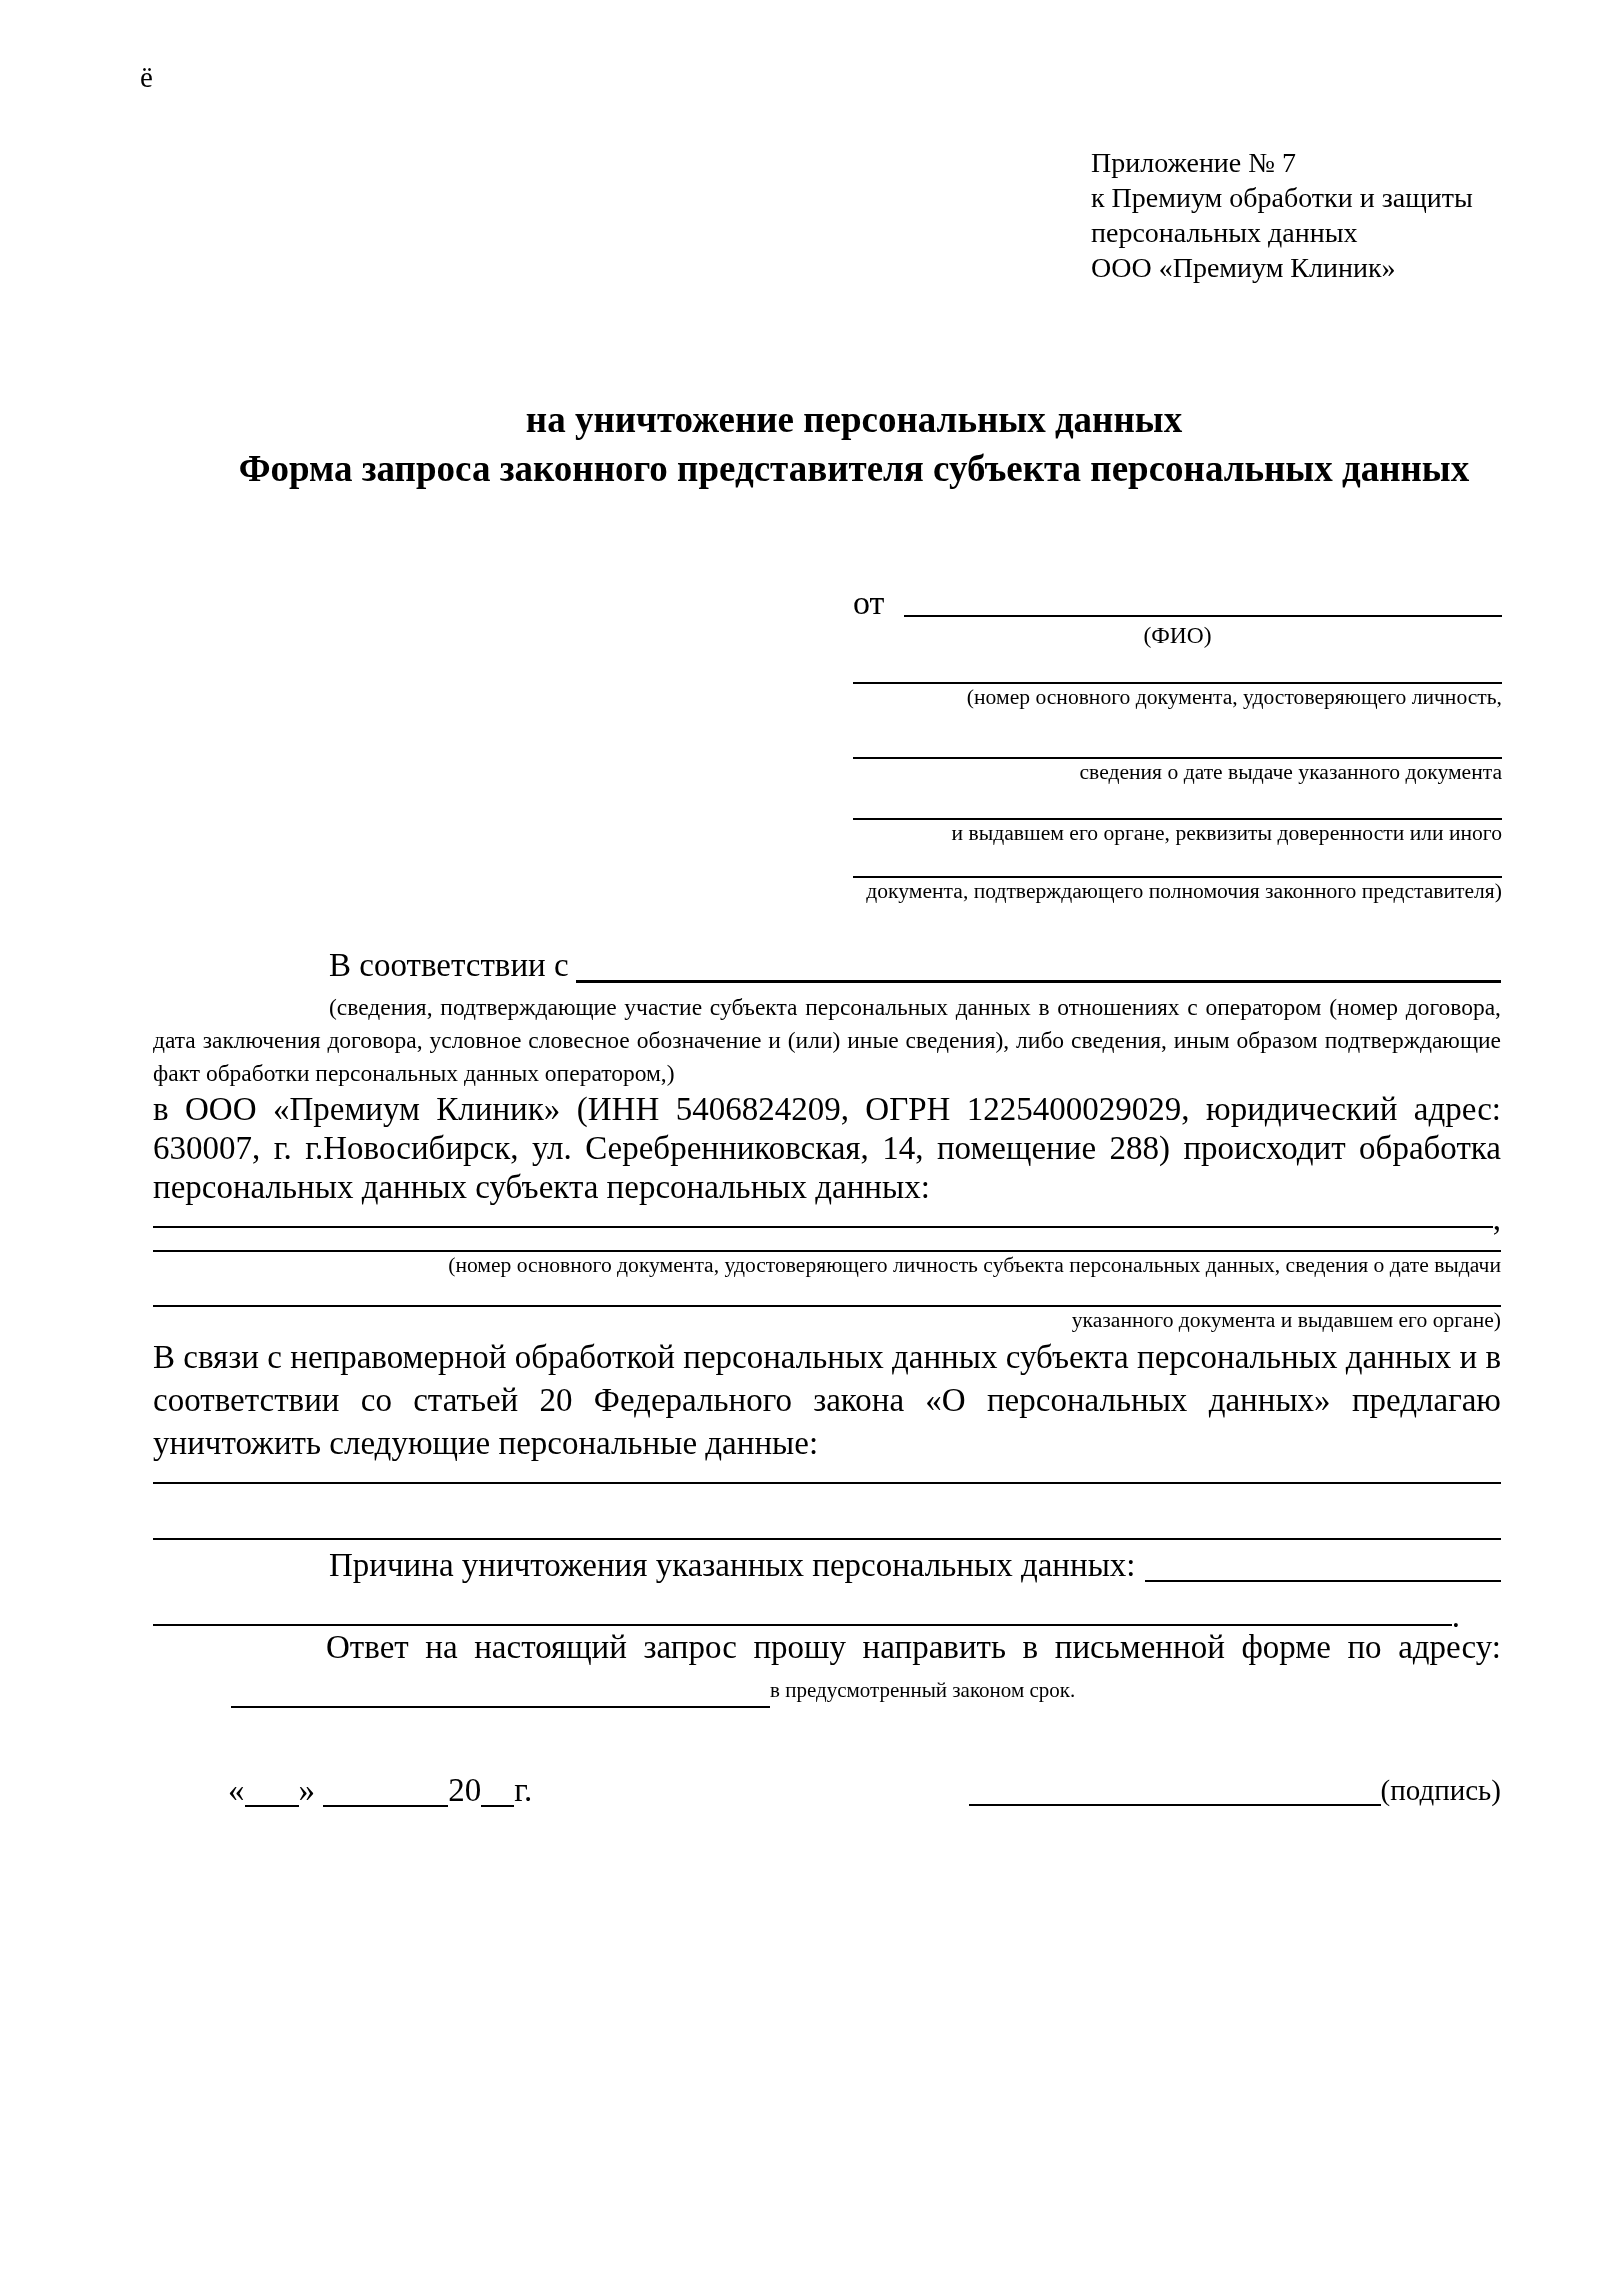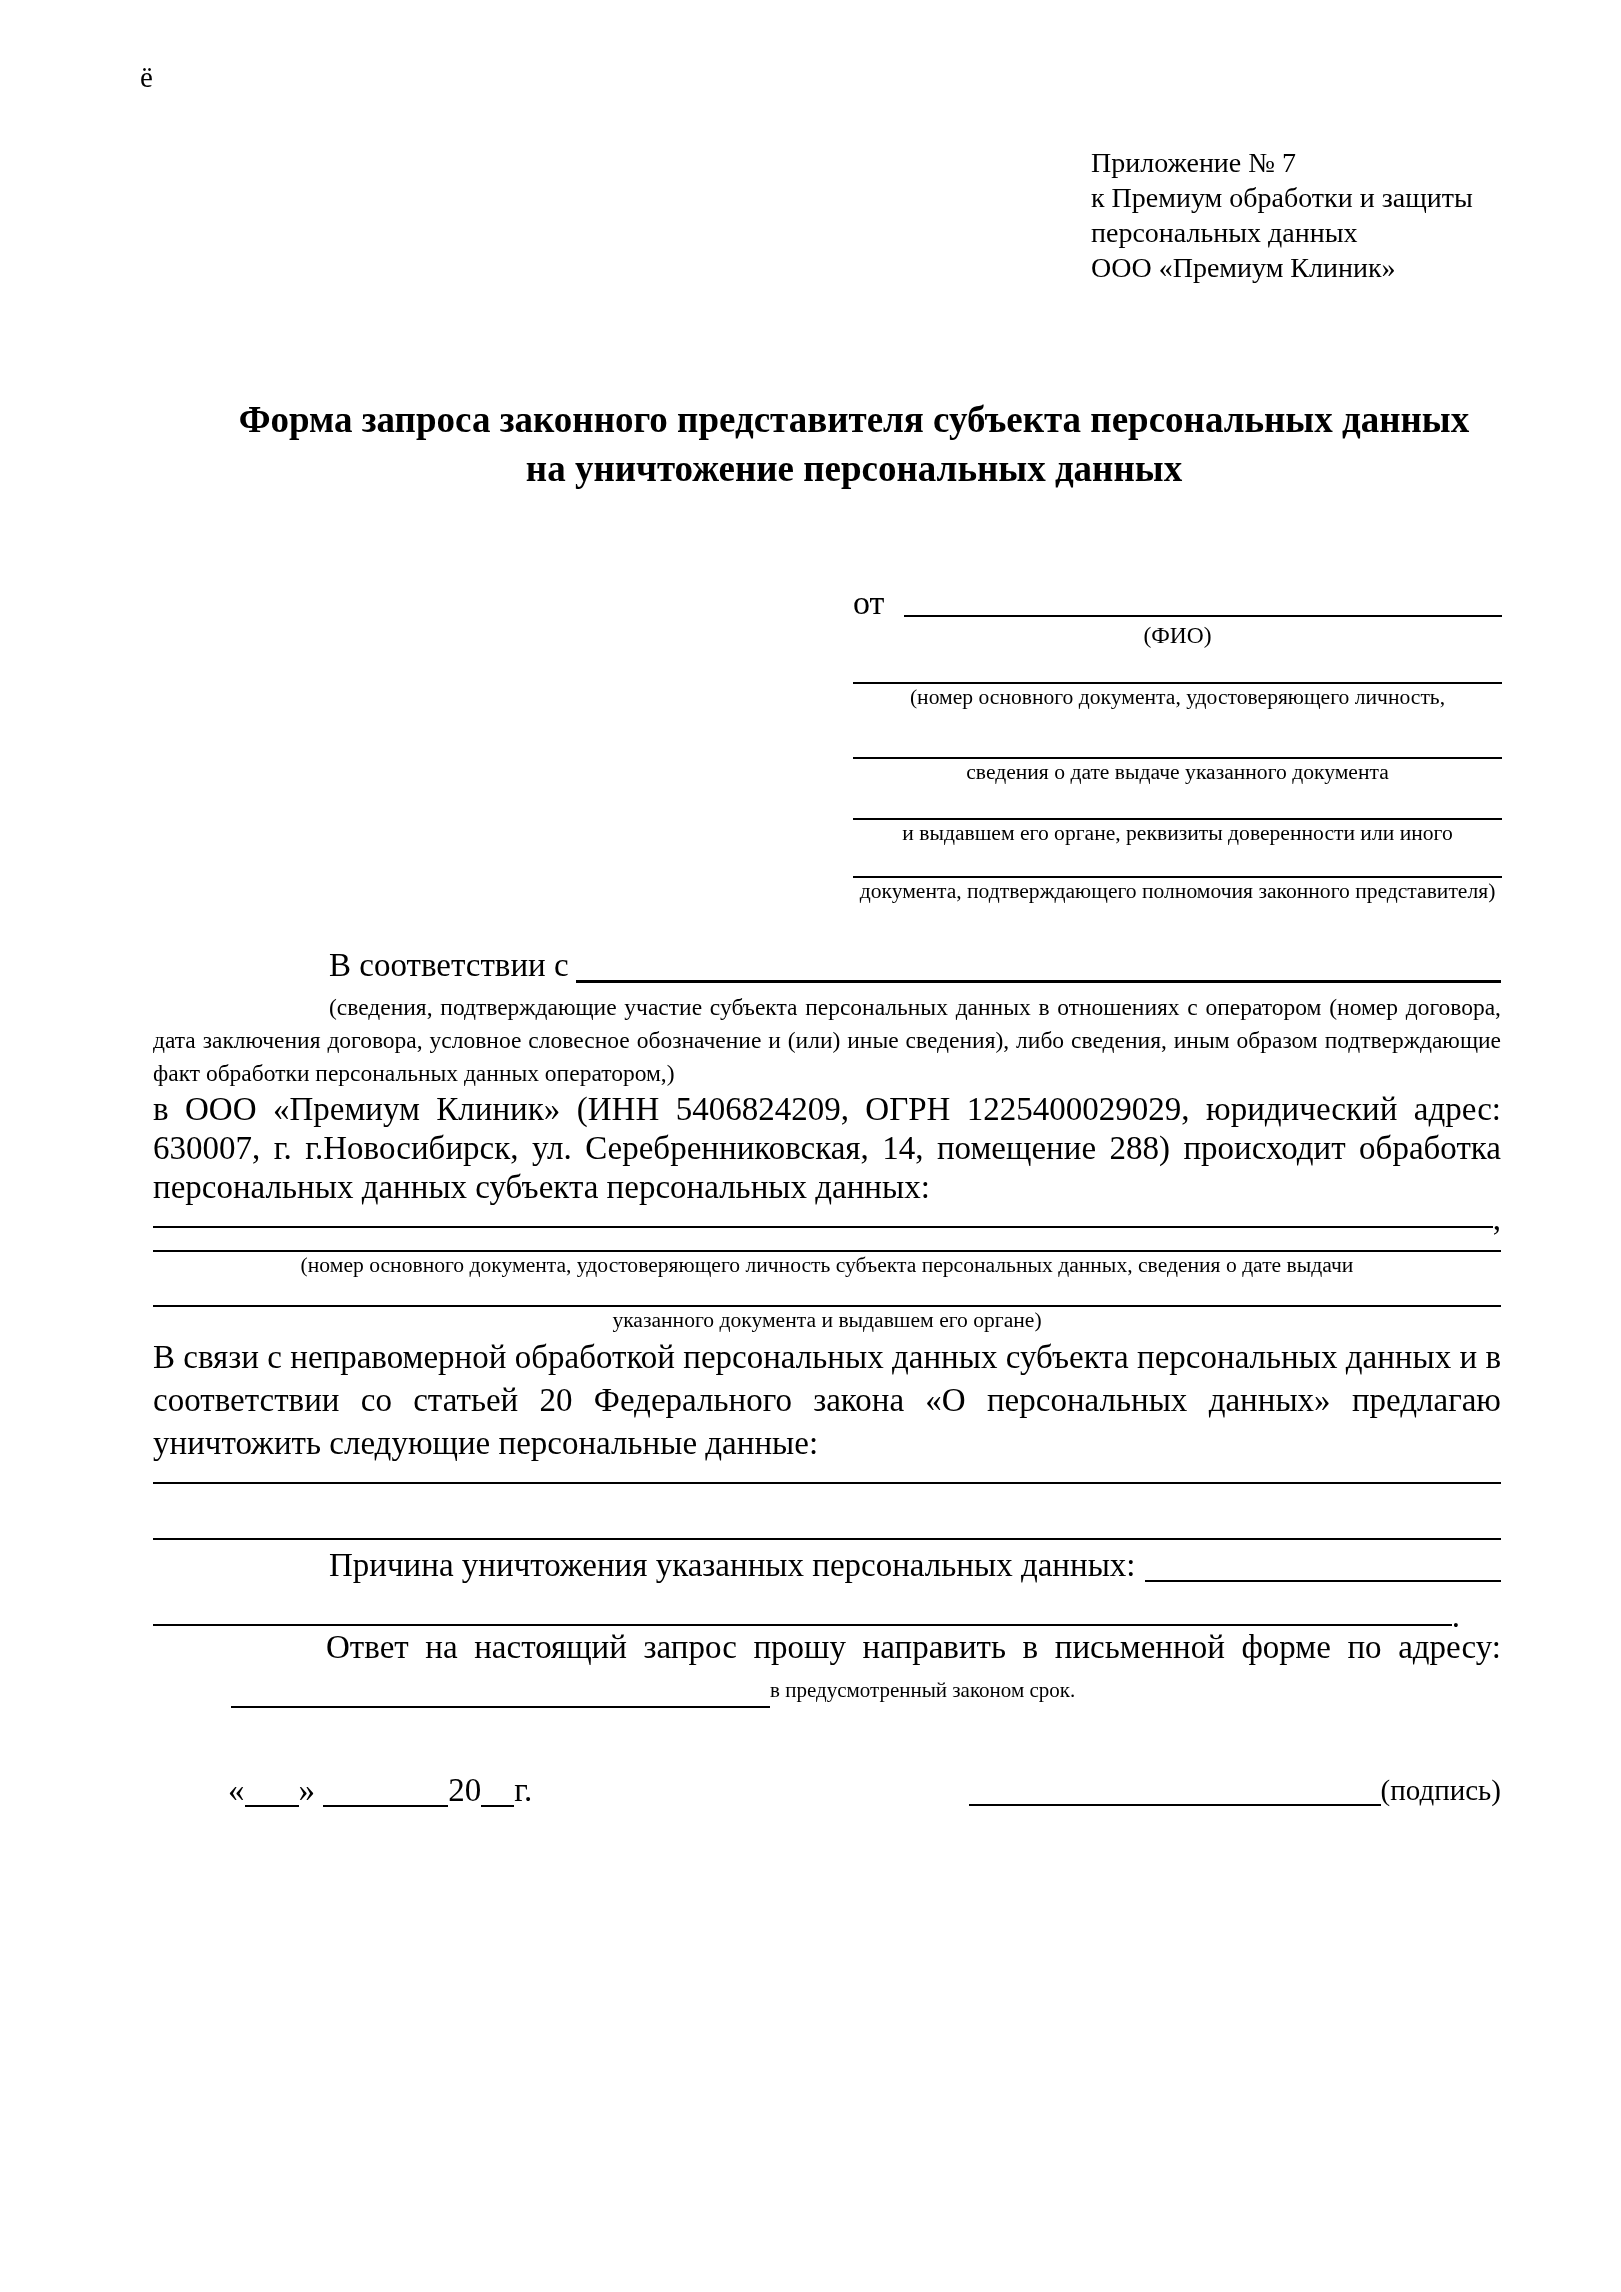--- a/index.html
+++ b/index.html
@@ -21,21 +21,21 @@
              font-weight:bold;font-size:37px;line-height:49px;}
 
   
   .addr{margin-top:90px;margin-left:700px;width:649px;}
   .addr-to{font-size:34px;line-height:43px;}
   .row{display:flex;align-items:flex-end;}
   .addr-from{height:39px;gap:10px;}
   .addr-from .lbl{font-size:34px;line-height:39px;}
   .fill{flex:1 1 auto;border-bottom:2.9px solid #000;margin-bottom:4.9px;}
   .addr-from .fill{margin-left:9.8px;}
-  .cap{text-align:center;font-size:21.6px;line-height:27.4px;}
+  .cap{text-align:right;font-size:21.6px;line-height:27.4px;}
   .cap-big{text-align:center;font-size:23.5px;line-height:27.4px;font-family:Liberation Serif, serif;}
   .wline{height:0;border-bottom:2.9px solid #000;}
   .addr .wline.g2{margin-top:33px;}
   .addr .wline.g3{margin-top:45px;}
   .addr .wline.g4{margin-top:32px;}
   .addr .wline.g5{margin-top:28px;}
 
   
   .accordance{margin-top:39px;height:43px;}
   .accordance .ind{width:176px;flex:0 0 auto;}
@@ -94,22 +94,22 @@
   <div class="content">
 
     <div class="apx-header">
       <div>Приложение № 7</div>
       <div>к Премиум обработки и защиты</div>
       <div>персональных данных</div>
       <div>ООО «Премиум Клиник»</div>
     </div>
 
     <div class="doc-title">
+      <div>на уничтожение персональных данных</div>
       <div>Форма запроса законного представителя субъекта персональных данных</div>
-      <div>на уничтожение персональных данных</div>
     </div>
 
     <div class="addr">
       <div class="row addr-from">
         <span class="lbl">от</span>
         <span class="fill"></span>
       </div>
       <div class="cap-big c1">(ФИО)</div>
 
       <div class="wline g2"></div>

